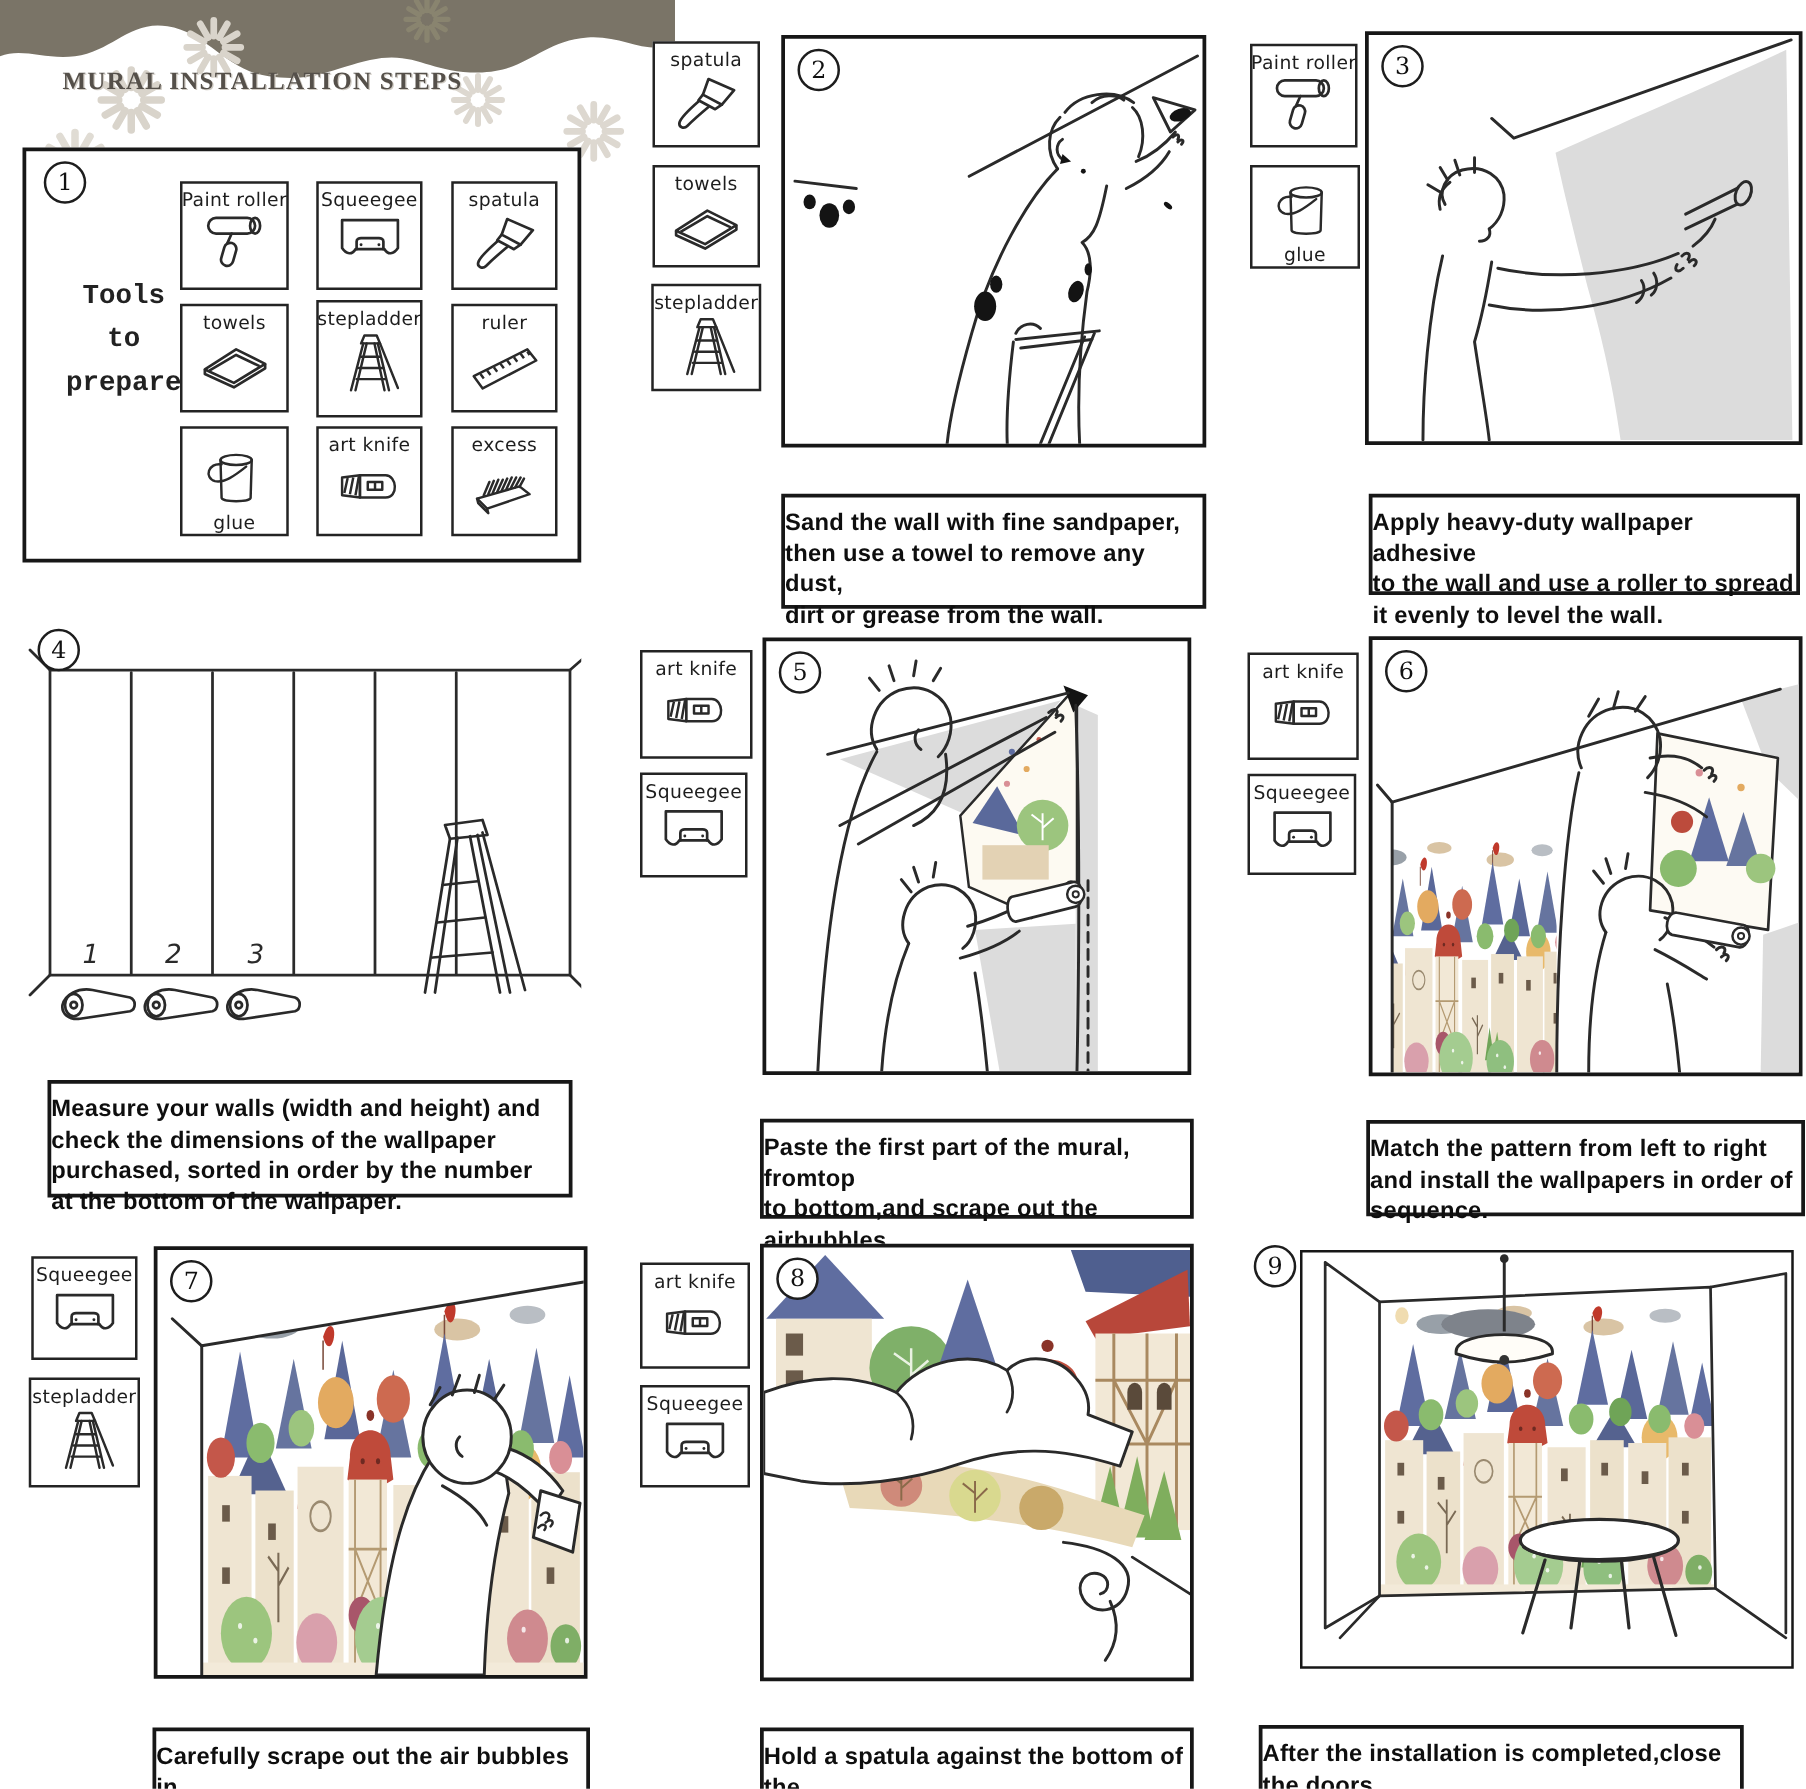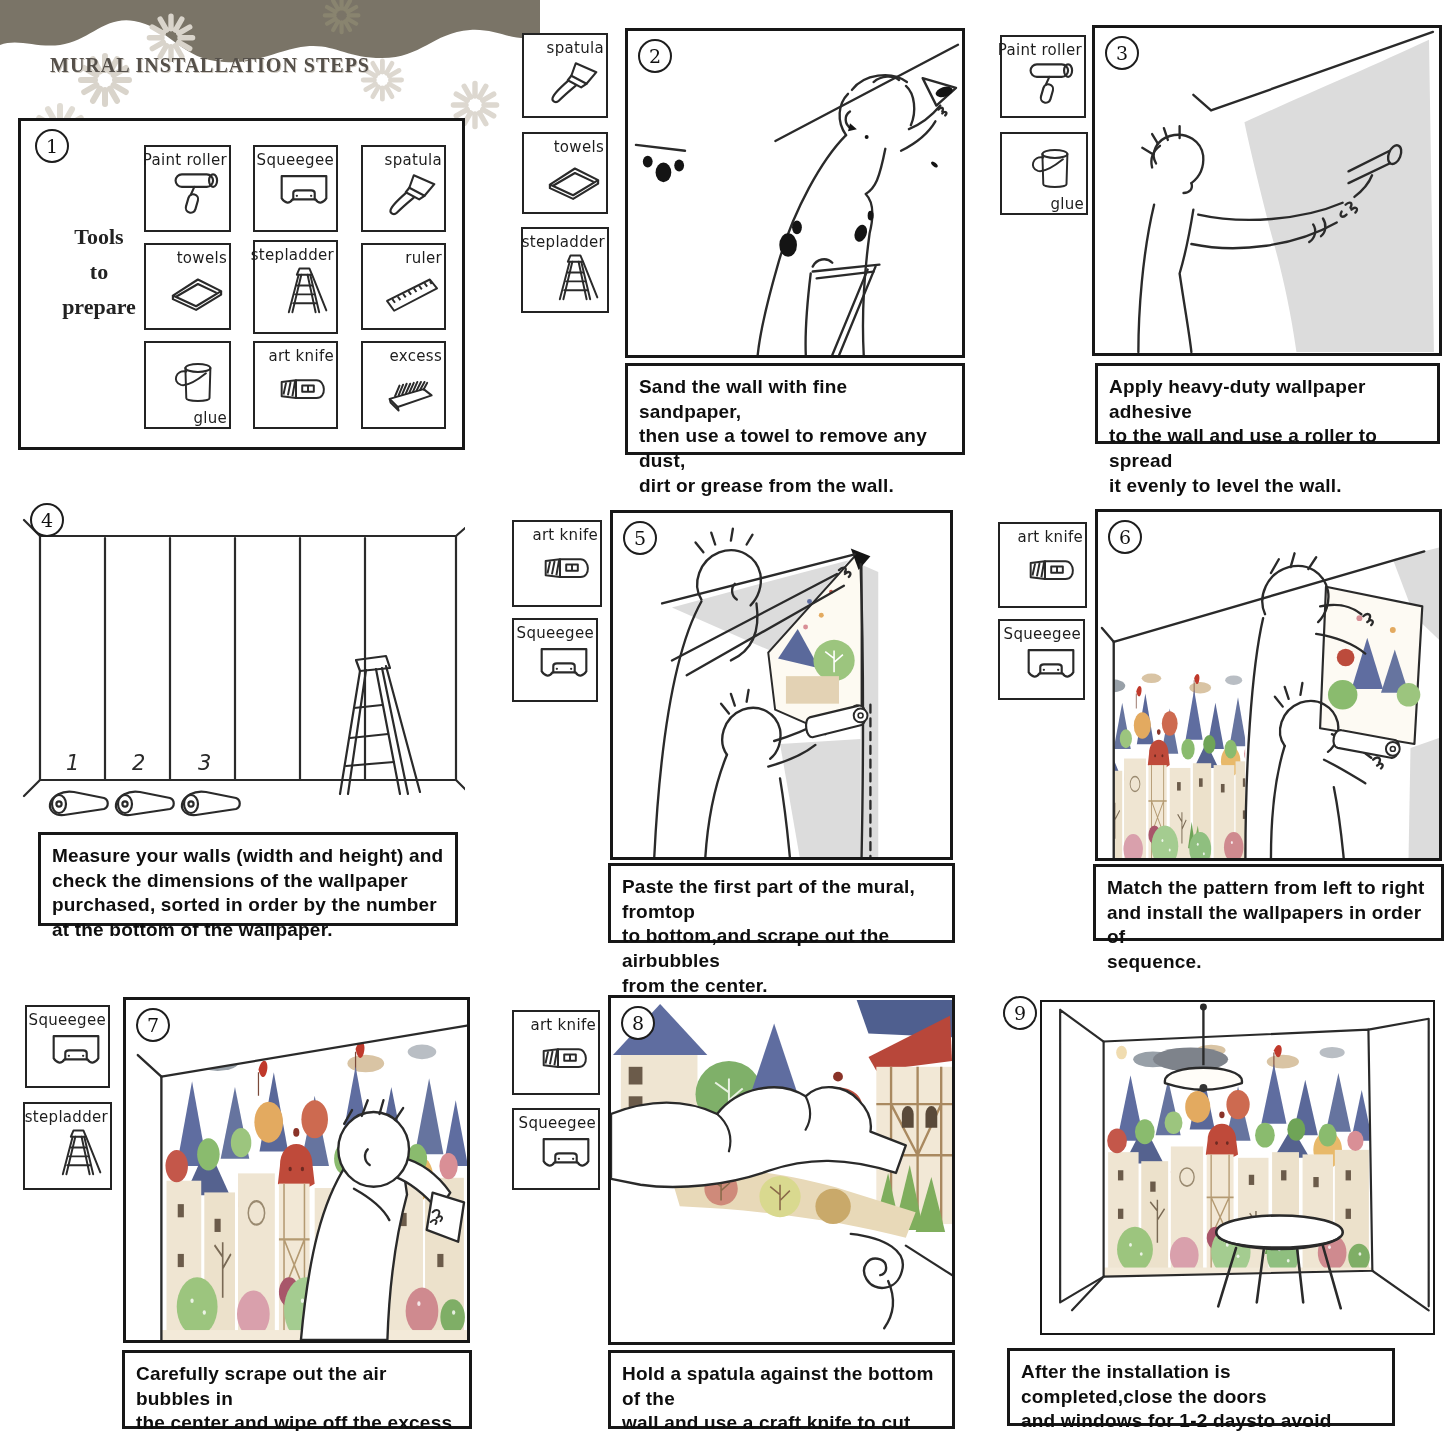--- a/index.html
+++ b/index.html
@@ -5,45 +5,45 @@
   html,body{margin:0;padding:0}
   body{
     width:1445px;height:1431px;position:relative;background:#fff;
     font-family:"Liberation Sans",sans-serif;color:#1a1a1a;overflow:hidden;
   }
   .panel{position:absolute;border:3px solid #171717;background:#fff;box-sizing:border-box}
   .panel>svg{display:block;width:100%;height:100%}
   .caption{
     position:absolute;border:3px solid #171717;background:#fff;box-sizing:border-box;
     font-size:19px;line-height:1.3;font-weight:600;white-space:pre-line;
-    padding:9px 11px;color:#0e0e0e;letter-spacing:.2px;
+    padding:9px 0;color:#0e0e0e;letter-spacing:.2px;margin-top:32px;
   }
   .toolbox{
     position:absolute;border:2.5px solid #232323;background:#fff;box-sizing:border-box;
-    display:flex;flex-direction:column;align-items:flex-end;justify-content:flex-start;
+    display:flex;flex-direction:column;align-items:center;justify-content:flex-start;
     padding:4px 2px 2px;
   }
   .toolbox.label-bottom{flex-direction:column-reverse;padding:2px 2px 0}
   .tlabel{font-size:15px;letter-spacing:.3px;color:#1d1d1d;font-family:"DejaVu Sans",sans-serif;white-space:nowrap}
   .ticon{width:60px;height:50px;flex:0 0 auto}
   .circ{
     position:absolute;width:30px;height:30px;border:2px solid #1d1d1d;border-radius:50%;
     display:flex;align-items:center;justify-content:center;background:#fff;z-index:3;
     font-family:"DejaVu Serif",serif;font-size:19px;color:#111;
   }
   .panel .circ{left:10px;top:8px}
   #page-title{
     position:absolute;left:50px;top:54px;width:450px;
     font-family:"Liberation Serif",serif;font-weight:bold;font-size:20px;
     letter-spacing:1px;color:#55504a;text-shadow:1px 1px 0 #cfcac2;white-space:nowrap;
     z-index:2;
   }
   #tools-caption{
     position:absolute;left:22px;top:98px;width:112px;text-align:center;
-    font-family:Liberation Serif, serif;font-weight:bold;font-size:22px;line-height:1.6;color:#222;
+    font-family:Liberation Mono, monospace;font-weight:bold;font-size:22px;line-height:1.6;color:#222;
   }
 </style>
 </head>
 <body>
 
 <svg width="0" height="0" style="position:absolute" aria-hidden="true">
   <defs>
     <g id="ic-roller" fill="none" stroke="#2a2a2a" stroke-width="2.4" stroke-linecap="round" stroke-linejoin="round">
       <rect x="8" y="6" width="42" height="14" rx="7"></rect>
       <ellipse cx="50" cy="13" rx="4.5" ry="7"></ellipse>

